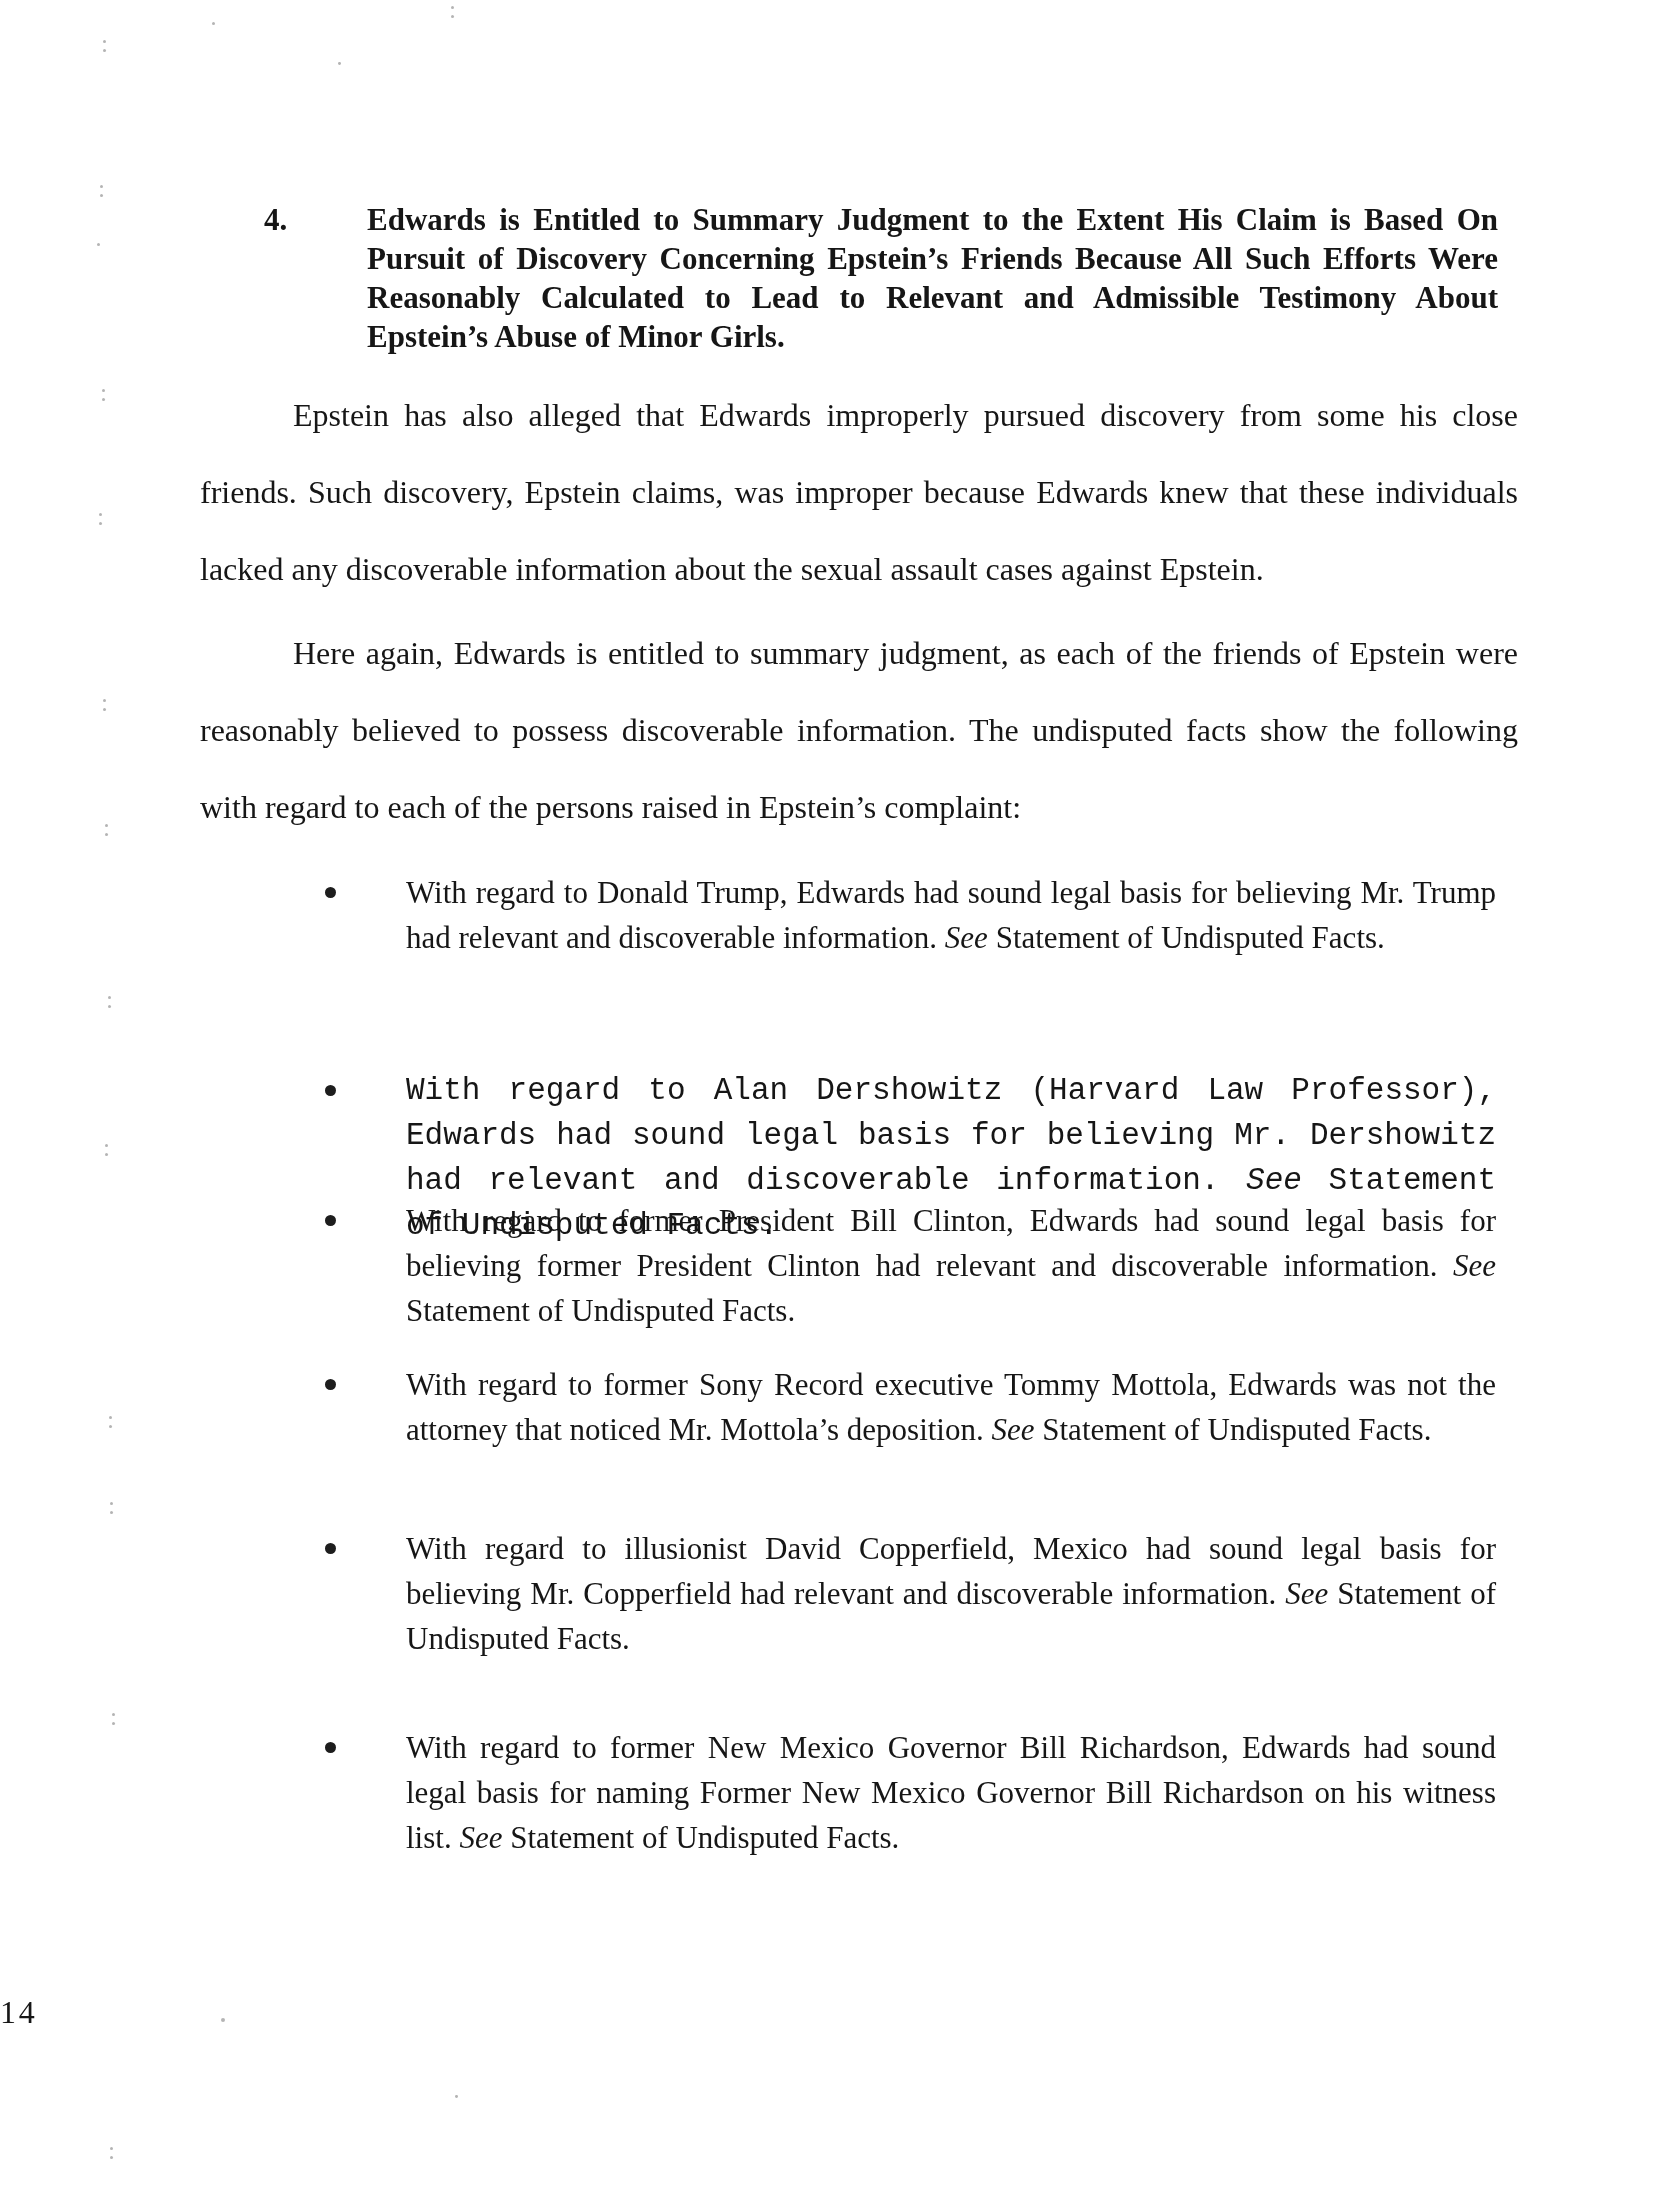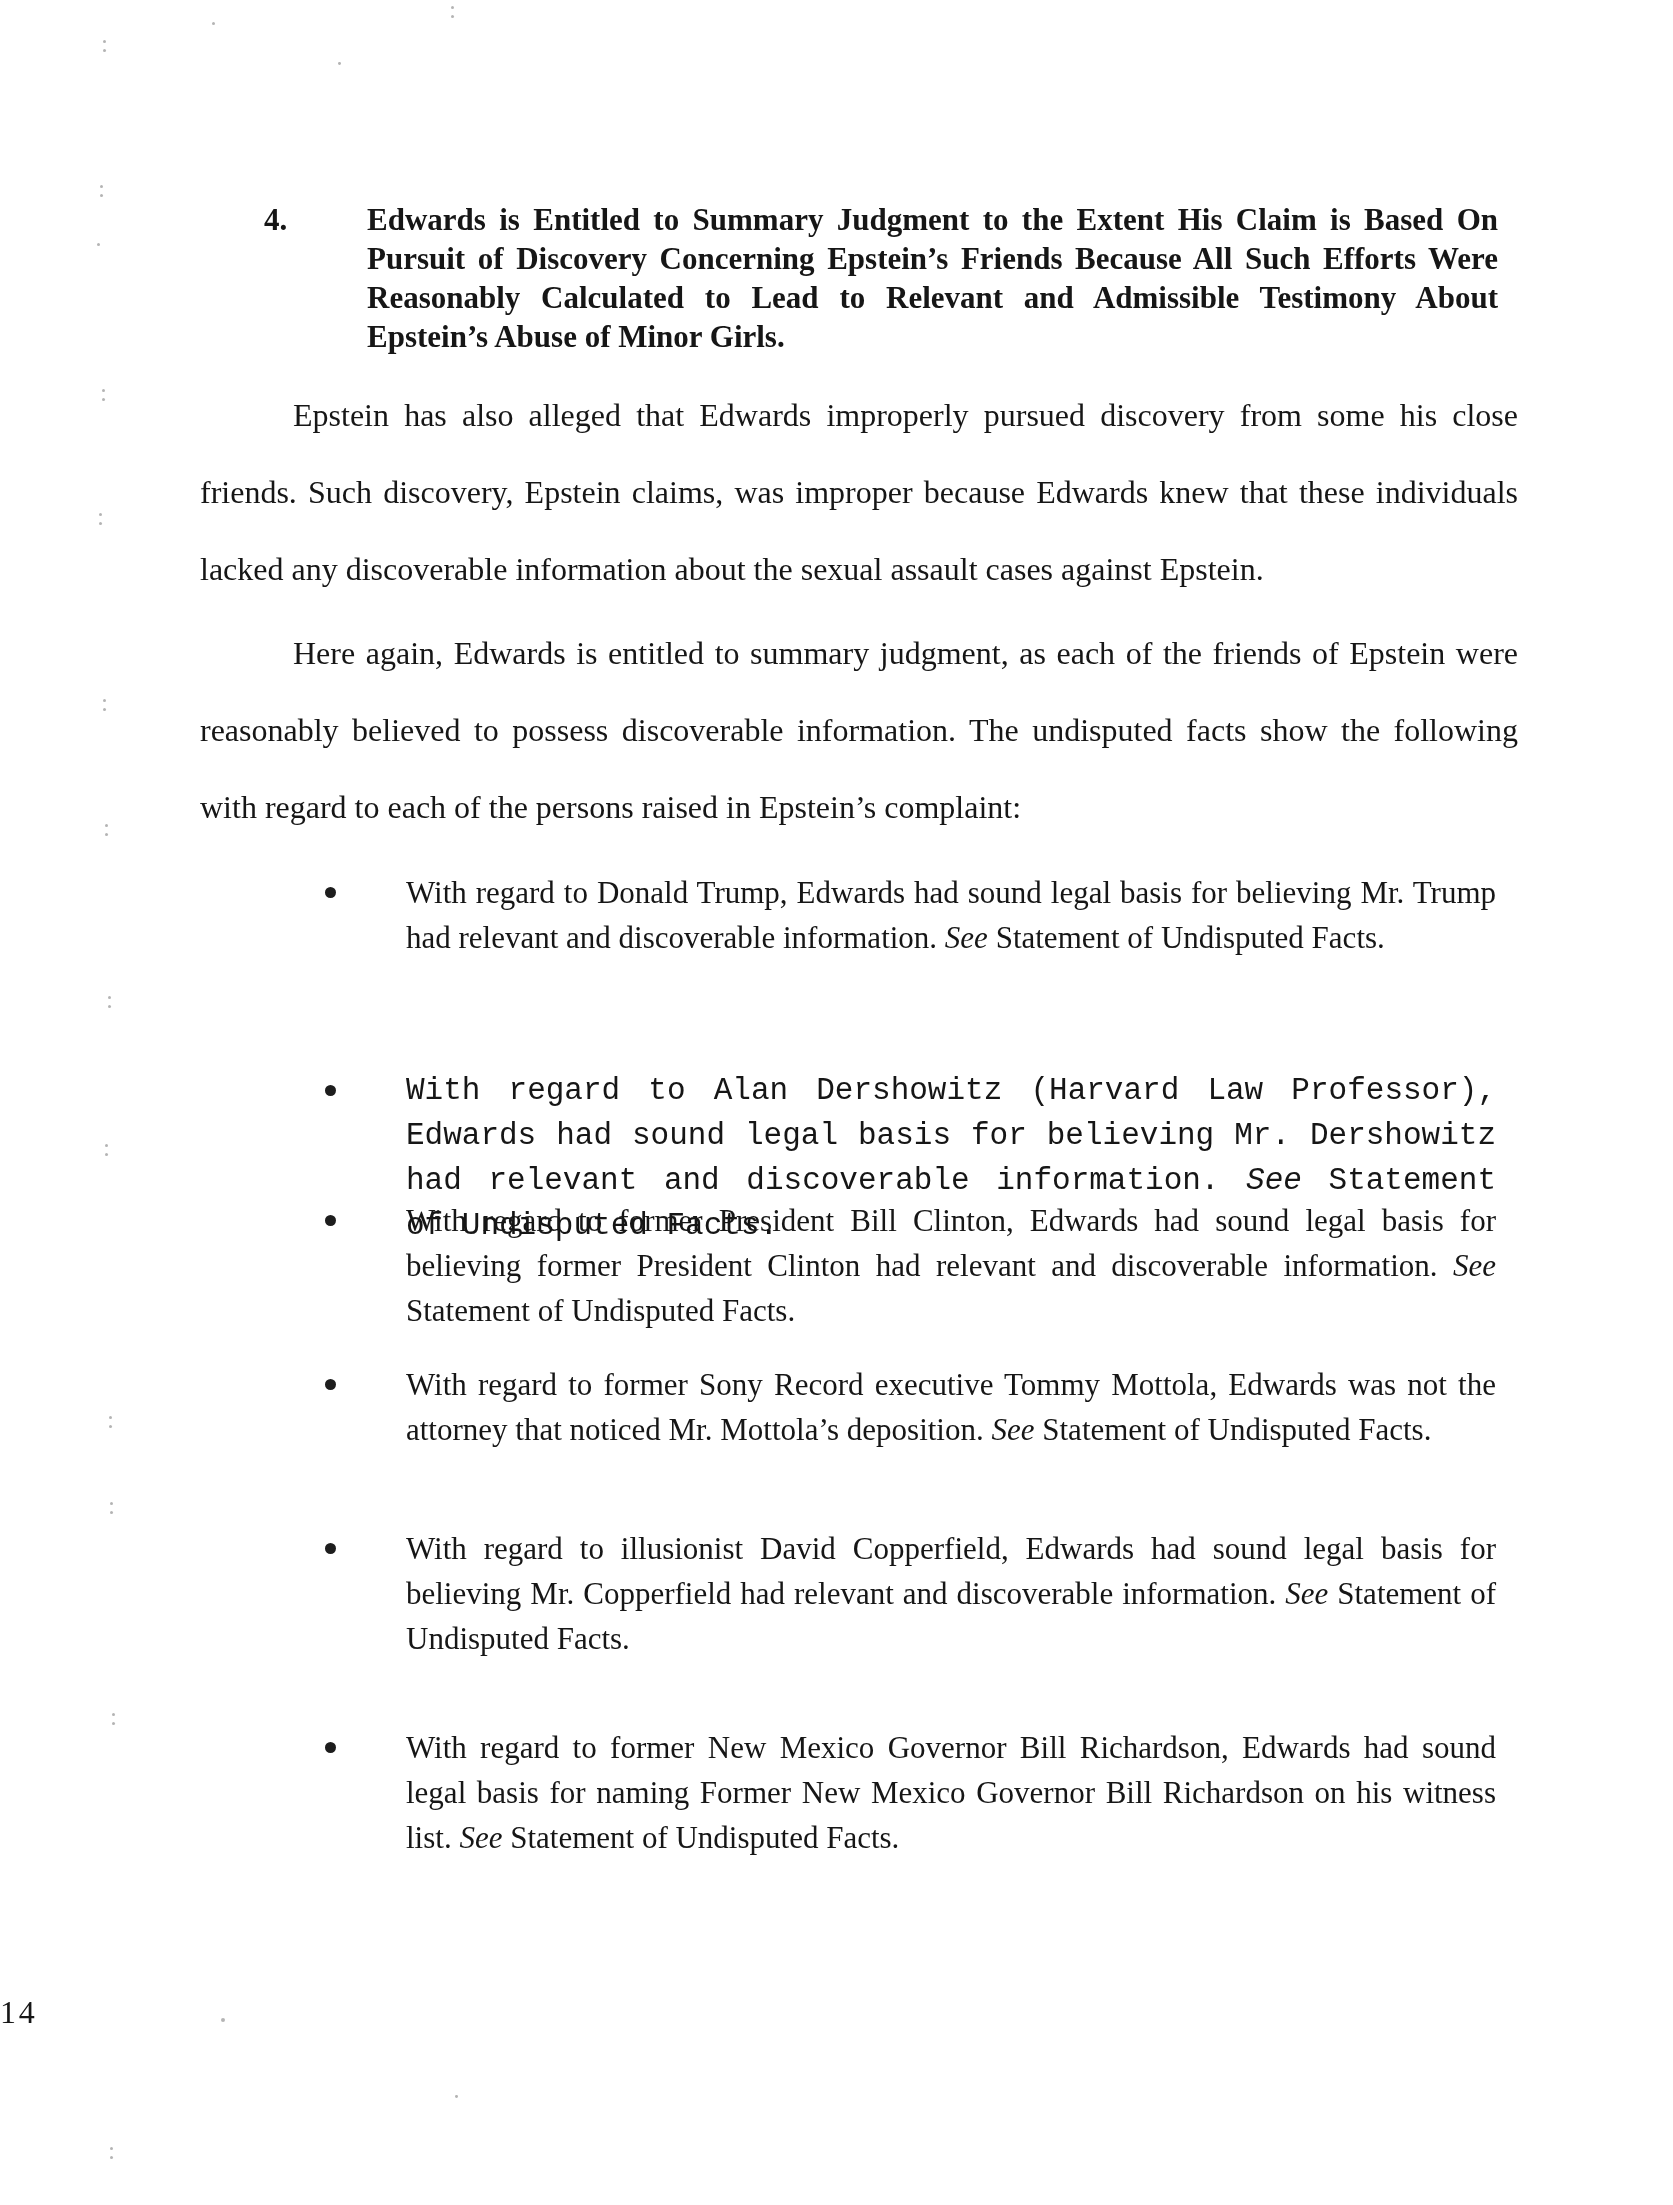--- a/index.html
+++ b/index.html
@@ -166,21 +166,21 @@
     <div class="bullet-text">
       <span>With regard to former Sony Record executive Tommy Mottola, Edwards was not the attorney that noticed Mr. Mottola’s deposition.</span>
       <span class="cite-see">See</span>
       <span>Statement of Undisputed Facts.</span>
     </div>
   </div>
 
   <div class="bullet-item b5">
     <span class="bullet-marker"></span>
     <div class="bullet-text">
-      <span>With regard to illusionist David Copperfield, Edwards had sound legal basis for believing Mr. Copperfield had relevant and discoverable information.</span>
+      <span>With regard to illusionist David Copperfield, Mexico had sound legal basis for believing Mr. Copperfield had relevant and discoverable information.</span>
       <span class="cite-see">See</span>
       <span>Statement of Undisputed Facts.</span>
     </div>
   </div>
 
   <div class="bullet-item b6">
     <span class="bullet-marker"></span>
     <div class="bullet-text">
       <span>With regard to former New Mexico Governor Bill Richardson, Edwards had sound legal basis for naming Former New Mexico Governor Bill Richardson on his witness list.</span>
       <span class="cite-see">See</span>

